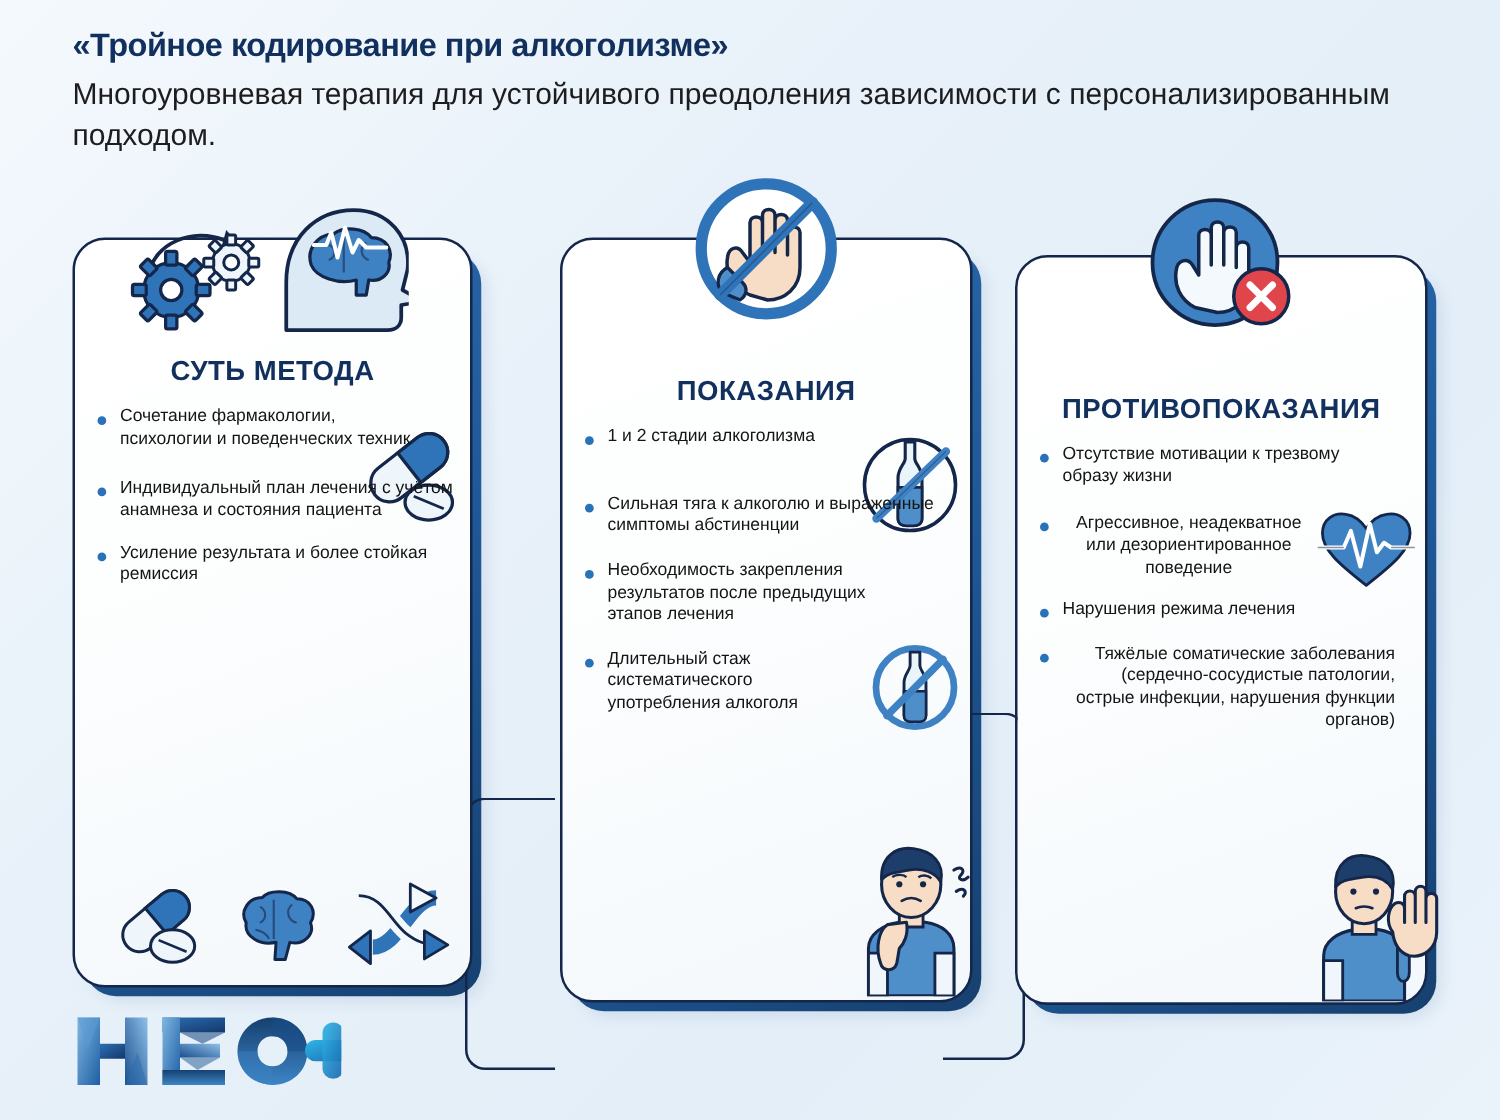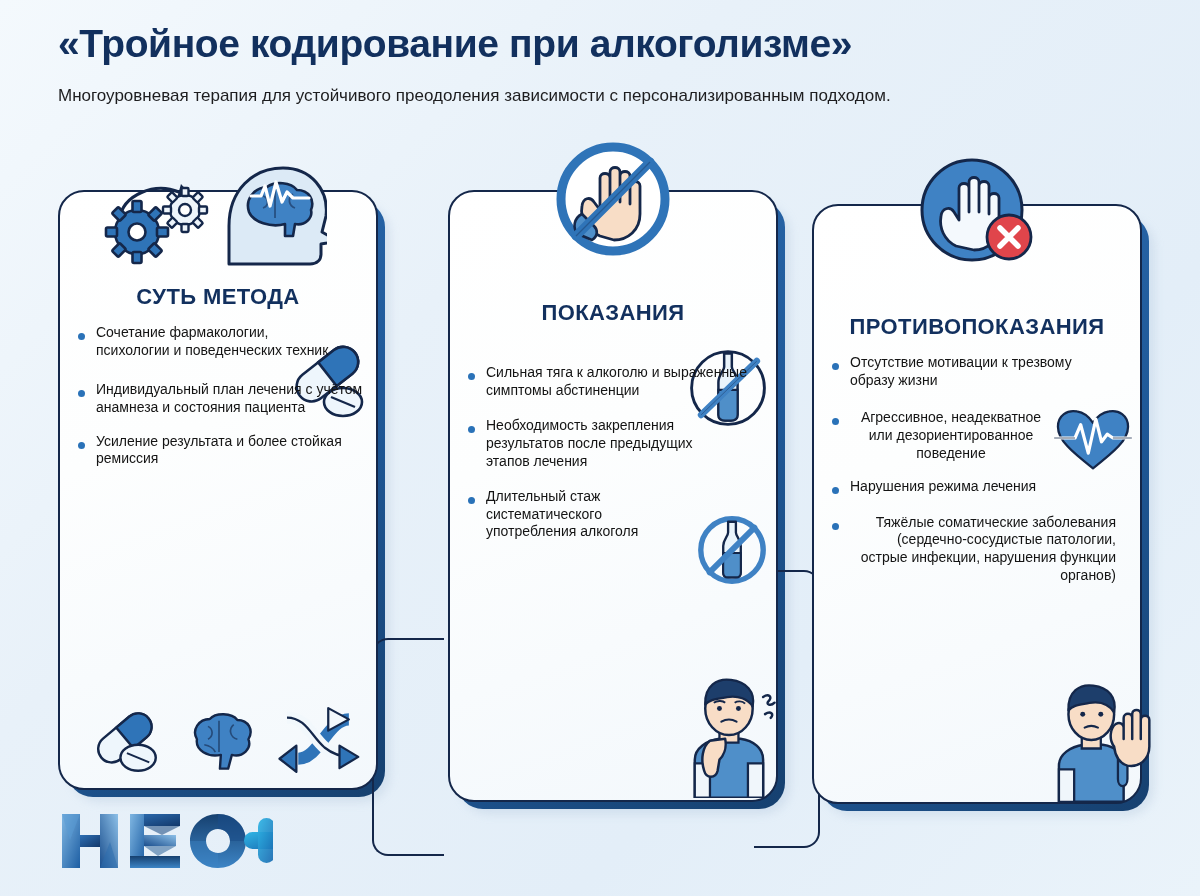--- a/index.html
+++ b/index.html
@@ -17,31 +17,31 @@
     position: relative;
     color: #111;
   }
 
   
   .header {
     padding: 22px 0 0 58px;
   }
 
   .page-title {
-    font-size: 39px;
+    font-size: 26px;
     font-weight: 700;
     color: #12305e;
     letter-spacing: -0.4px;
     line-height: 1.12;
     white-space: nowrap;
   }
 
   .page-subtitle {
-    margin-top: 18px;
-    font-size: 17px;
+    margin-top: 8px;
+    font-size: 24px;
     font-weight: 400;
     color: #1d1d1f;
     line-height: 1.38;
     max-width: 1080px;
   }
 
   
   .cards {
     position: absolute;
     top: 190px;
@@ -372,21 +372,22 @@
           <circle cx="50" cy="38" r="2.6" fill="#14274a"></circle>
           <circle cx="70" cy="38" r="2.6" fill="#14274a"></circle>
           <path d="M44 32 C48 29, 54 30, 56 32 M66 32 C69 30, 74 30, 77 33" fill="none" stroke="#14274a" stroke-width="2"></path>
           <path d="M52 52 C57 49, 63 49, 68 52" fill="none" stroke="#14274a" stroke-width="2.2" stroke-linecap="round"></path>
 
           <path d="M40 72 C32 78, 30 92, 34 104 C36 112, 46 112, 48 104 L50 92 C54 88, 58 80, 56 70 Z" fill="#f8ddc6" stroke="#14274a" stroke-width="2.6" stroke-linejoin="round"></path>
         </svg>
       </div>
 
       <ul class="bullets">
-        <li class="bullet" style="width:296px; margin-top:24px;">Сильная тяга к алкоголю и выраженные симптомы абстиненции</li>
+        <li class="bullet" style="width:190px;">1 и 2 стадии алкоголизма</li>
+        <li class="bullet" style="width:296px; margin-top:36px;">Сильная тяга к алкоголю и выраженные симптомы абстиненции</li>
         <li class="bullet" style="width:236px; margin-top:18px;">Необходимость закрепления результатов после предыдущих этапов лечения</li>
         <li class="bullet" style="width:222px; margin-top:18px;">Длительный стаж систематического употребления алкоголя</li>
       </ul>
 
     </div>
   </div>
 
   <div class="card" id="card-3">
     <div class="card-inner">
 

